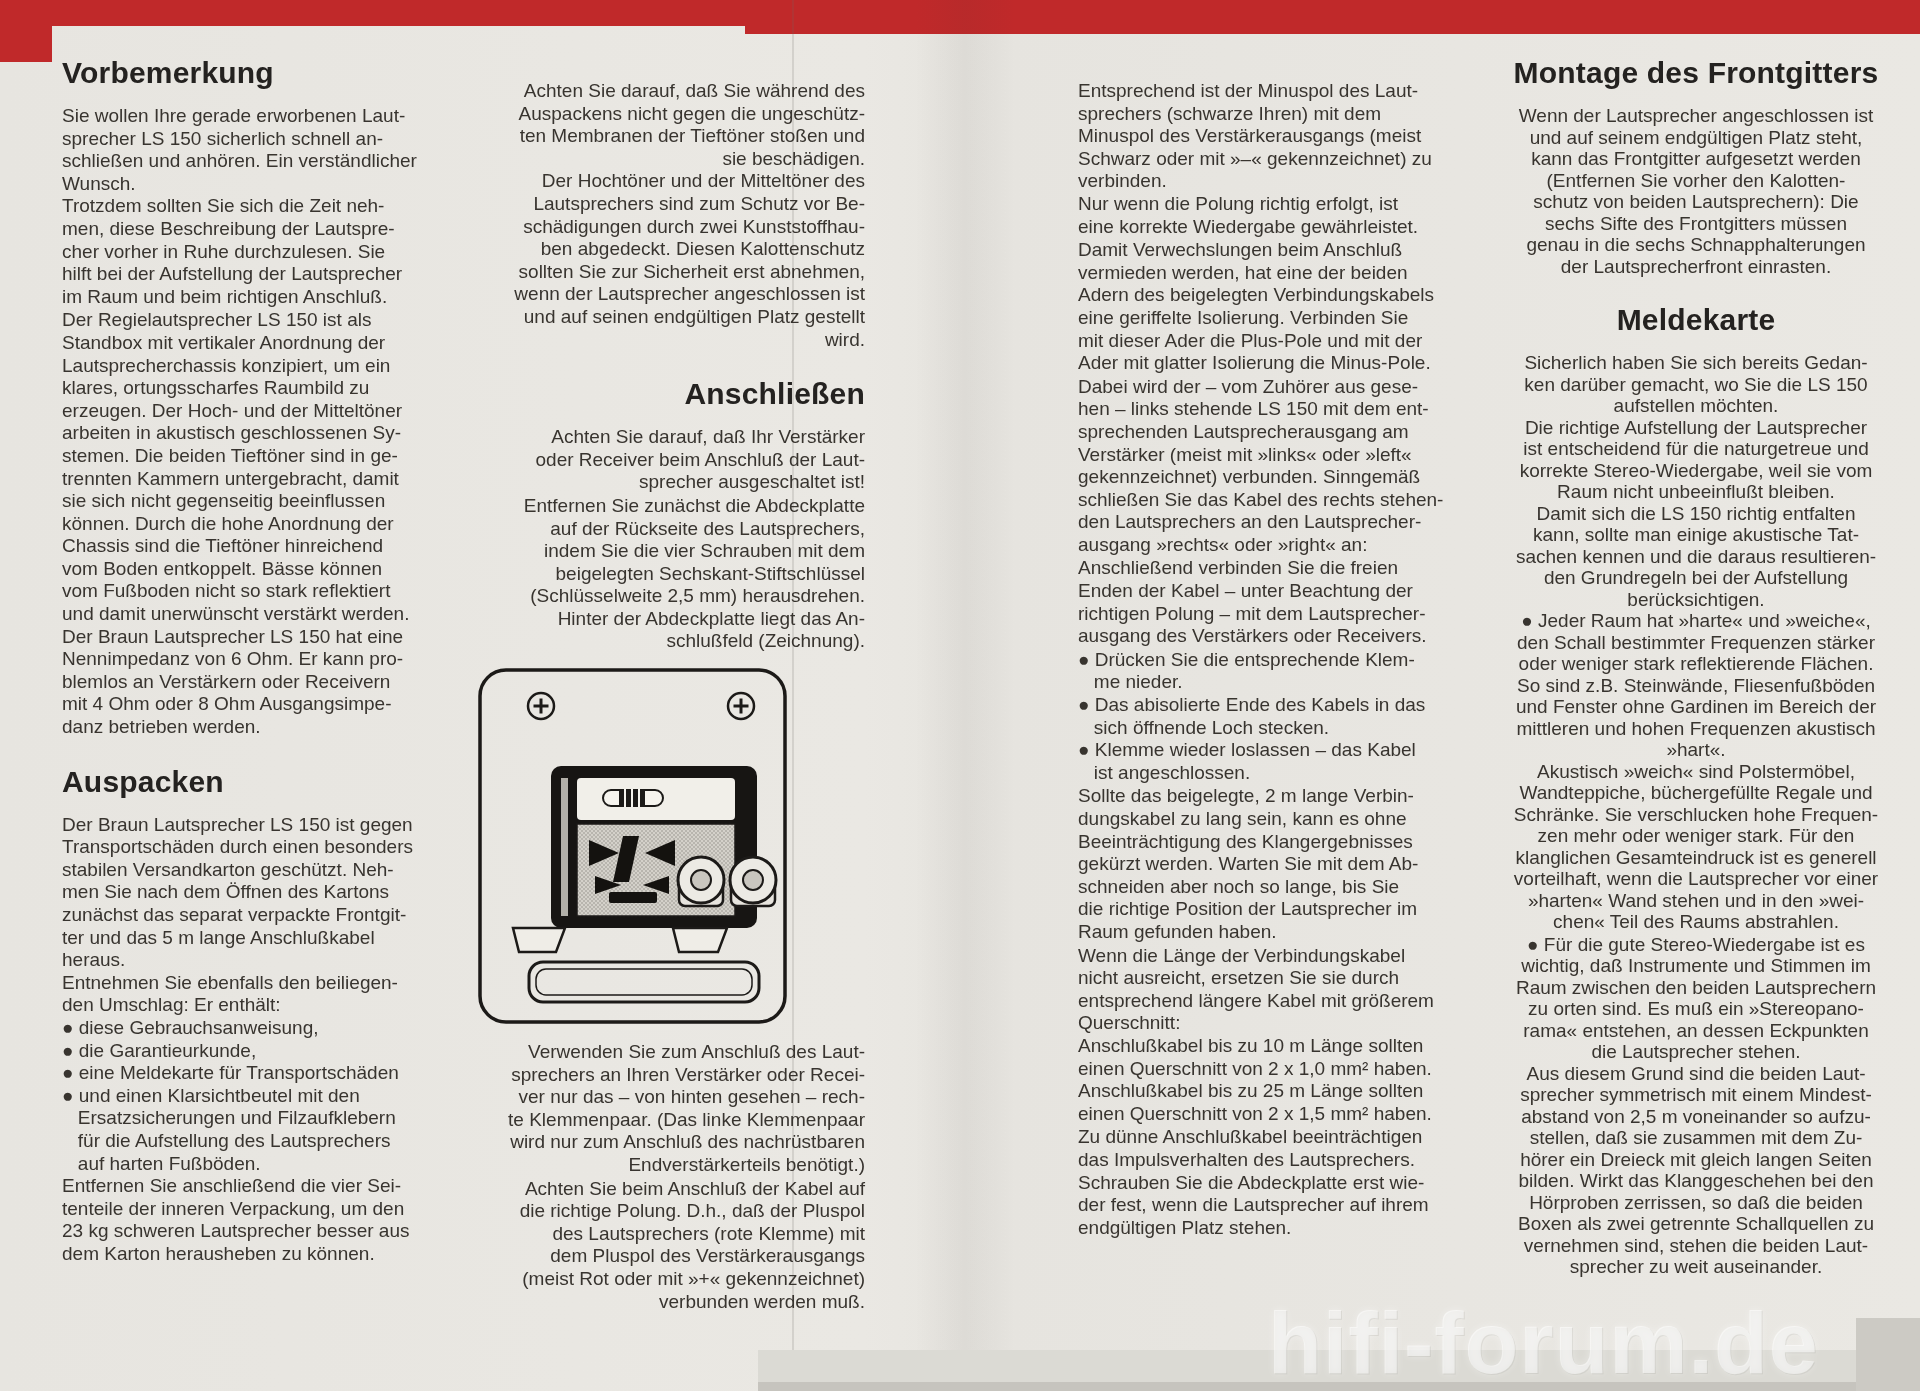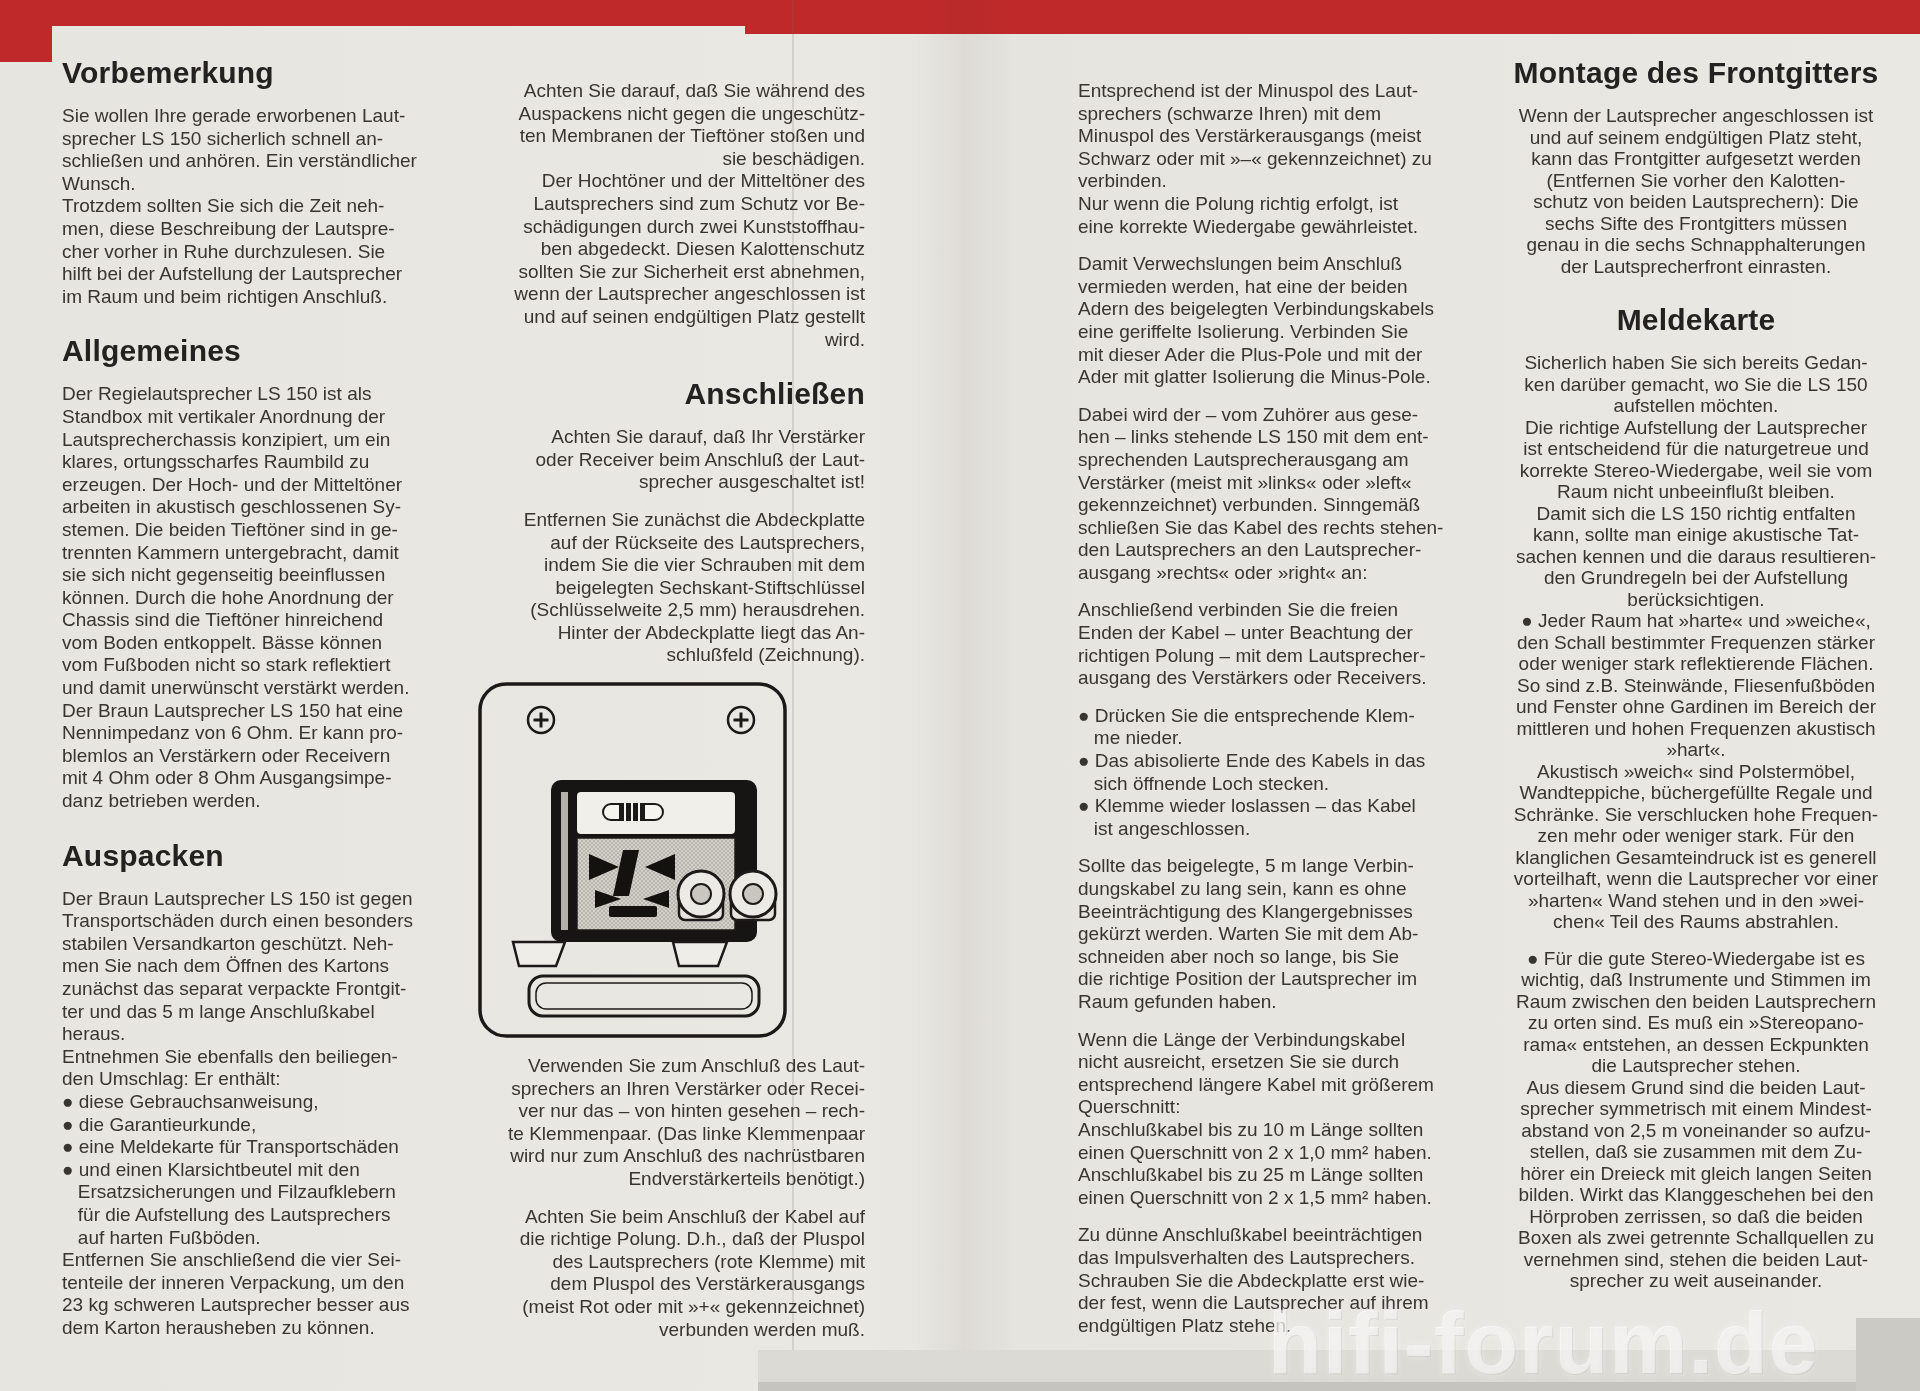--- a/index.html
+++ b/index.html
@@ -23,21 +23,21 @@
   .corner-shade{position:absolute;left:1856px;top:1318px;width:64px;height:73px;background:#cccac4;}
 
   .col{position:absolute;font-size:19px;line-height:22.6px;}
   .col.c4{line-height:21.5px;text-align:center;}
   .head{
     font-size:30px;line-height:34px;font-weight:bold;color:#242220;
     margin:26px 0 15px;white-space:nowrap;letter-spacing:0.2px;
   }
   .col > :first-child{margin-top:0;}
   .para{white-space:pre-wrap;margin:0;}
-  .para + .para{margin-top:15px;}
+  .para + .para{margin-top:1px;}
   .figure{margin:13px 0 15px;}
   .figure svg{display:block;}
 
   .watermark{
     position:absolute;left:1268px;top:1292px;
     font-size:88px;font-weight:bold;letter-spacing:1px;white-space:nowrap;
     color:rgba(255,255,255,0.55);
     text-shadow:0 0 8px rgba(255,255,255,0.35), 1px 1px 0 rgba(160,158,152,0.25);
   }
 </style>
@@ -59,21 +59,20 @@
       <h2 class="head">Vorbemerkung</h2>
       <div class="para">Sie wollen Ihre gerade erworbenen Laut-
 sprecher LS 150 sicherlich schnell an-
 schließen und anhören. Ein verständlicher
 Wunsch.
 Trotzdem sollten Sie sich die Zeit neh-
 men, diese Beschreibung der Lautspre-
 cher vorher in Ruhe durchzulesen. Sie
 hilft bei der Aufstellung der Lautsprecher
 im Raum und beim richtigen Anschluß.</div>
-      <h2 class="head">Allgemeines</h2>
       <div class="para">Der Regielautsprecher LS 150 ist als
 Standbox mit vertikaler Anordnung der
 Lautsprecherchassis konzipiert, um ein
 klares, ortungsscharfes Raumbild zu
 erzeugen. Der Hoch- und der Mitteltöner
 arbeiten in akustisch geschlossenen Sy-
 stemen. Die beiden Tieftöner sind in ge-
 trennten Kammern untergebracht, damit
 sie sich nicht gegenseitig beeinflussen
 können. Durch die hohe Anordnung der
@@ -235,21 +234,21 @@
       <div class="para">Anschließend verbinden Sie die freien
 Enden der Kabel – unter Beachtung der
 richtigen Polung – mit dem Lautsprecher-
 ausgang des Verstärkers oder Receivers.</div>
       <div class="para">● Drücken Sie die entsprechende Klem-
    me nieder.
 ● Das abisolierte Ende des Kabels in das
    sich öffnende Loch stecken.
 ● Klemme wieder loslassen – das Kabel
    ist angeschlossen.</div>
-      <div class="para">Sollte das beigelegte, 5 m lange Verbin-
+      <div class="para">Sollte das beigelegte, 2 m lange Verbin-
 dungskabel zu lang sein, kann es ohne
 Beeinträchtigung des Klangergebnisses
 gekürzt werden. Warten Sie mit dem Ab-
 schneiden aber noch so lange, bis Sie
 die richtige Position der Lautsprecher im
 Raum gefunden haben.</div>
       <div class="para">Wenn die Länge der Verbindungskabel
 nicht ausreicht, ersetzen Sie sie durch
 entsprechend längere Kabel mit größerem
 Querschnitt:

